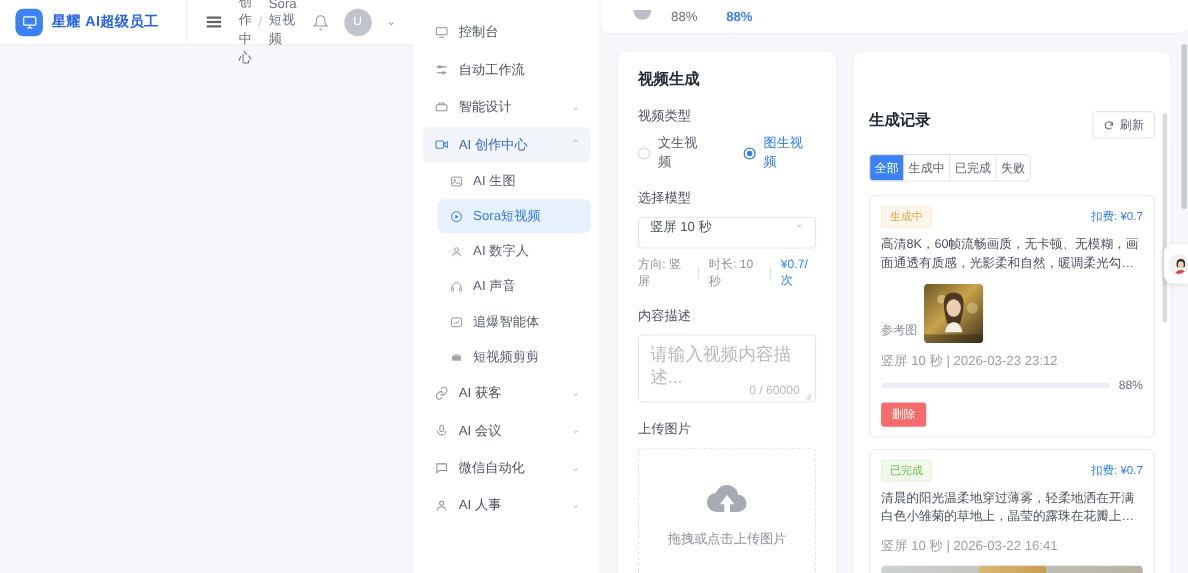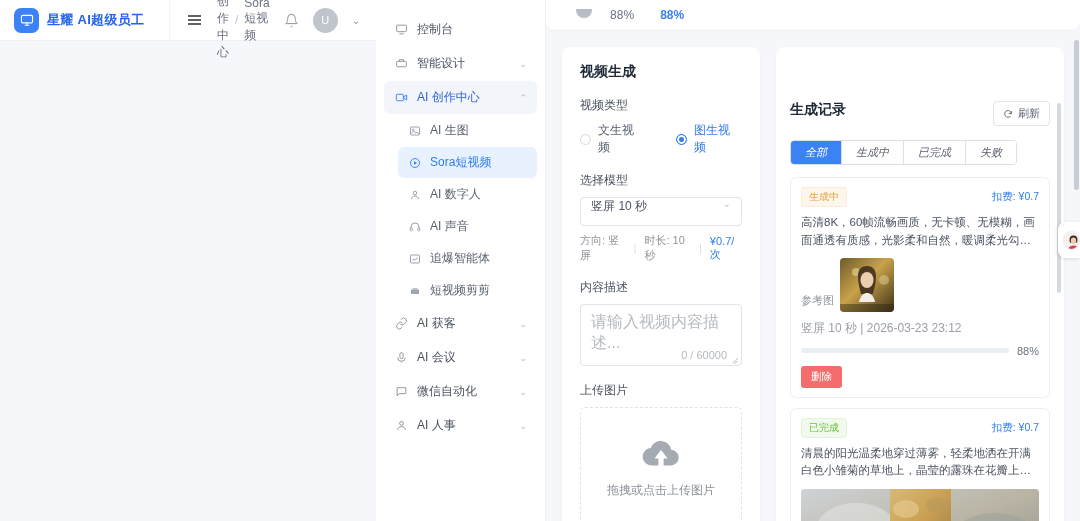--- a/index.html
+++ b/index.html
@@ -101,22 +101,22 @@
   .dz-text { font-size: 12px; color: #8d929b; }
 
   
   .right-card { width: 288px; flex: 0 0 288px; padding: 14px 14px 0; position: relative; }
   .rc-head { display: flex; align-items: flex-start; margin-top: 40px; }
   .btn-refresh { margin-left: auto; border: 1px solid #e0e3e9; border-radius: 4px; background: #fff;
                  font-size: 11px; color: #5a6170; padding: 4px 9px; display: flex; align-items: center;
                  gap: 5px; cursor: pointer; }
   .tabs { display: flex; margin-top: 14px; border: 1px solid #dde0e6; border-radius: 4px; overflow: hidden;
           width: fit-content; }
-  .tab { font-size: 11px; padding: 4px 14px; color: #5a6170; background: #fff; cursor: pointer;
-         border-right: 1px solid #dde0e6; font-style: italic; }
+  .tab { font-size: 11px; padding: 4px 4px; color: #5a6170; background: #fff; cursor: pointer;
+         border-right: 1px solid #dde0e6; }
   .tab:last-child { border-right: none; }
   .tab.active { background: #3b82f6; color: #fff; }
 
   .rec-list { margin-top: 12px; display: flex; flex-direction: column; gap: 10px; }
   .rec { border: 1px solid #ebedf1; border-radius: 6px; padding: 9px 10px; background: #fff; }
   .rec-top { display: flex; align-items: center; }
   .badge { font-size: 10px; padding: 2px 7px; border-radius: 3px; }
   .badge.proc { background: #fdf6ec; color: #e6a23c; border: 1px solid #faecd8; }
   .badge.done { background: #f0f9eb; color: #67c23a; border: 1px solid #e1f3d8; }
   .rec-cost { margin-left: auto; font-size: 10.5px; color: #2f7ef0; }
@@ -194,20 +194,30 @@
 
     <div class="sidebar">
       <div class="nav-item">
         <span class="ico">
           <svg width="13" height="13" viewBox="0 0 24 24" fill="none" stroke="currentColor" stroke-width="1.7">
             <rect x="3" y="4" width="18" height="12" rx="1.5"></rect>
               <path d="M8 20h8"></path>
             </svg>
           </span>
         <span class="lbl">控制台</span>
+      </div>
+      <div class="nav-item">
+        <span class="ico">
+          <svg width="13" height="13" viewBox="0 0 24 24" fill="none" stroke="currentColor" stroke-width="1.7">
+            <path d="M4 7h16M4 17h16"></path>
+              <circle cx="9" cy="7" r="2"></circle>
+              <circle cx="15" cy="17" r="2"></circle>
+            </svg>
+          </span>
+        <span class="lbl">自动工作流</span>
       </div>
       <div class="nav-item">
         <span class="ico">
           <svg width="13" height="13" viewBox="0 0 24 24" fill="none" stroke="currentColor" stroke-width="1.7">
             <rect x="3" y="8" width="18" height="10" rx="2"></rect>
               <path d="M8 8V5h8v3"></path>
             </svg>
           </span>
         <span class="lbl">智能设计</span>
         <span class="caret">⌄</span>
@@ -446,20 +456,21 @@
                 </div>
                 <button class="btn-del">删除</button>
               </div>
 
               <div class="rec">
                 <div class="rec-top">
                   <span class="badge done">已完成</span>
                   <span class="rec-cost">扣费: ¥0.7</span>
                 </div>
                 <div class="rec-desc">清晨的阳光温柔地穿过薄雾，轻柔地洒在开满白色小雏菊的草地上，晶莹的露珠在花瓣上轻轻滚动，微风拂过，花朵微微晃动。...</div>
+                <div class="rec-meta">竖屏 10 秒  |  2026-03-22 16:41</div>
 
                 <div class="video-box">
                   <svg class="video-bg" viewBox="0 0 258 108" preserveAspectRatio="none">
                     <defs>
                       <linearGradient id="bgblur" x1="0" y1="0" x2="1" y2="1">
                         <stop offset="0%" stop-color="#cfd3d6"></stop>
                           <stop offset="50%" stop-color="#b9b4a4"></stop>
                         <stop offset="100%" stop-color="#8d8d86"></stop>
                       </linearGradient>
                     </defs>

